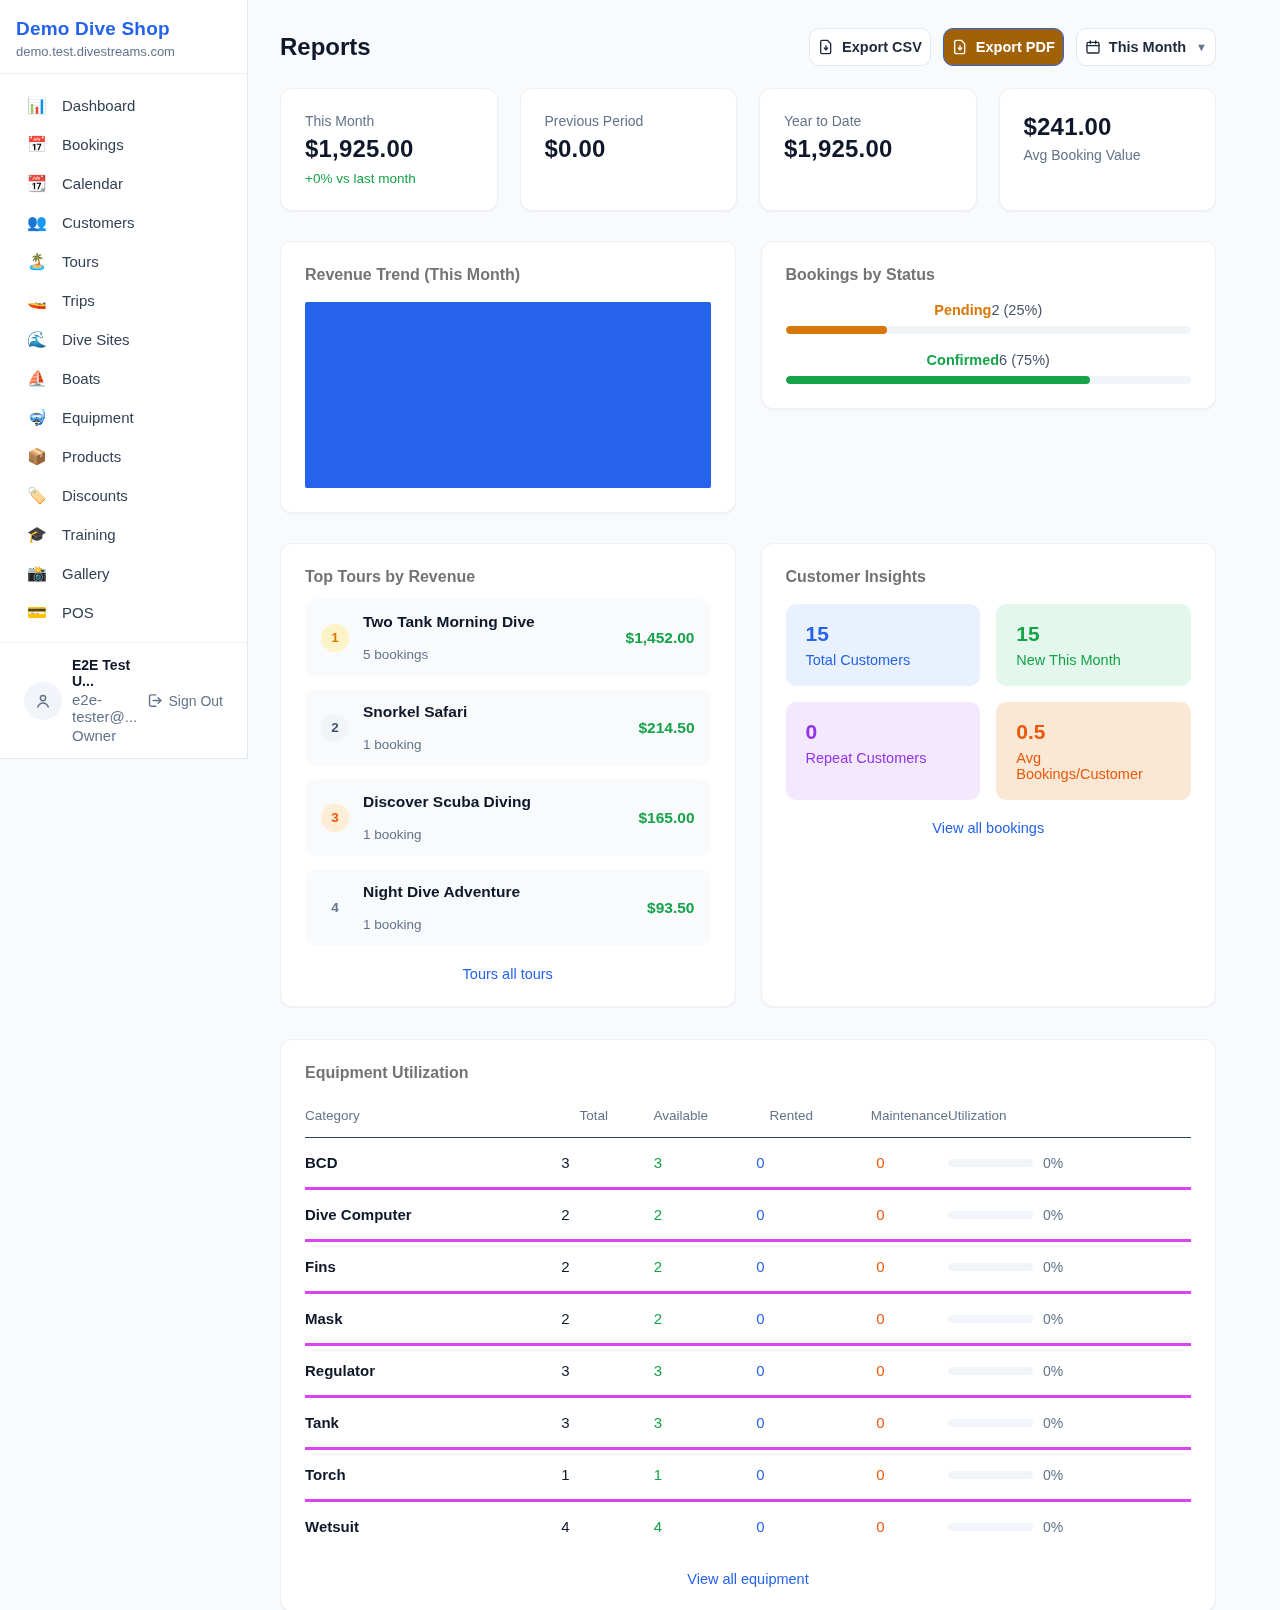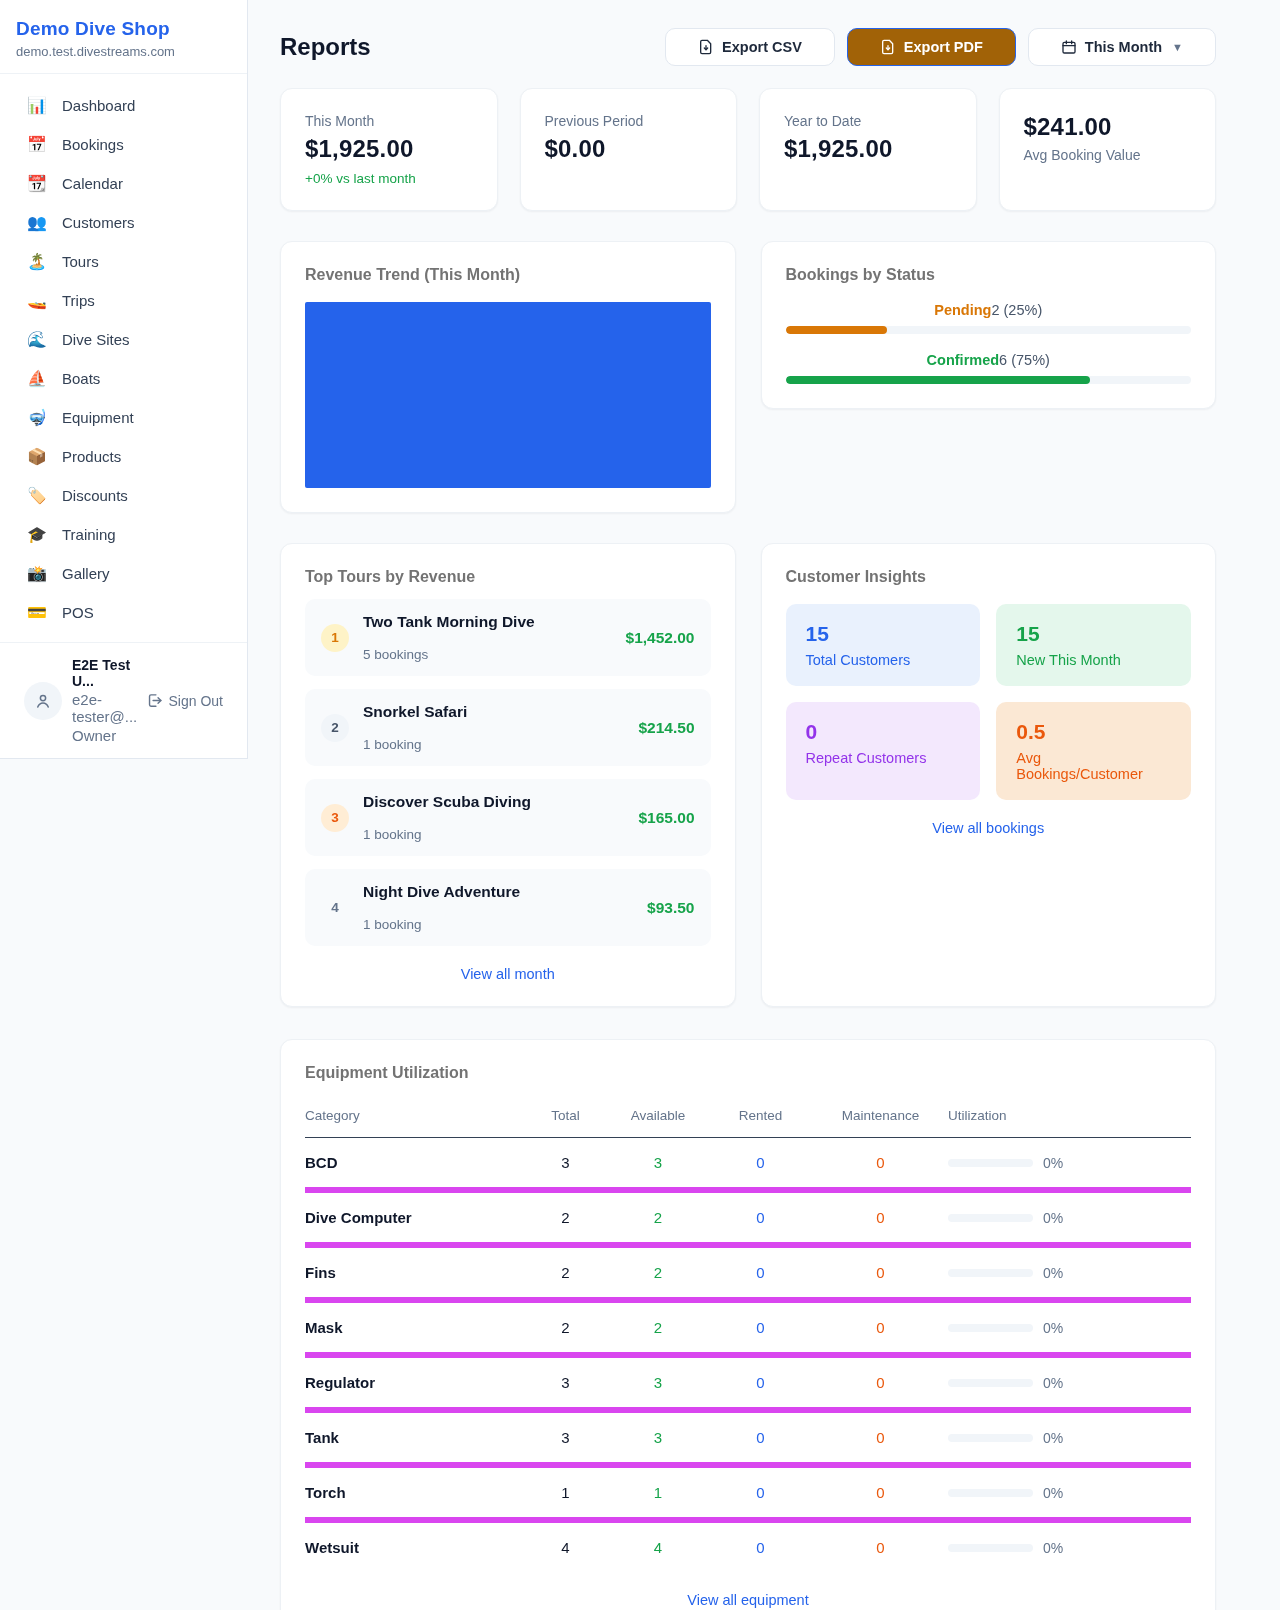--- a/index.html
+++ b/index.html
@@ -39,21 +39,21 @@
   .user-email, .user-role { font-size:15px; color:#64748b; margin-top:2px; }
   .signout { display:flex; align-items:center; gap:6px; color:#64748b; font-size:14px; cursor:pointer; white-space:nowrap; }
 
   
   .main { flex:1; padding:28px 64px 40px 32px; }
   .page-header { display:flex; align-items:center; justify-content:space-between; margin-bottom:22px; }
   .page-title { font-size:24px; font-weight:bold; color:#0f172a; }
   .header-actions { display:flex; gap:12px; }
   .btn {
     display:flex; align-items:center; gap:8px; font-size:14.5px; font-weight:bold;
-    padding:10px 32px; border-radius:10px; border:1px solid #e2e8f0; background:#fff;
+    padding:10px 8px; border-radius:10px; border:1px solid #e2e8f0; background:#fff;
     color:#1e293b; cursor:pointer;
   }
   .btn-primary { background:#a16207; border-color:#2563eb; color:#fff; }
   .chev { font-size:11px; color:#64748b; margin-left:2px; }
 
   
   .card {
     background:#fff; border:1px solid #edf1f5; border-radius:12px;
     box-shadow:0 1px 2px rgba(15,23,42,.05); padding:24px;
   }
@@ -108,26 +108,26 @@
   .tile-value { font-size:21px; font-weight:bold; }
   .tile-label { font-size:14.5px; margin-top:6px; }
   .tile-blue   { background:#e9f1fd; } .tile-blue .tile-value, .tile-blue .tile-label { color:#2563eb; }
   .tile-green  { background:#e4f7ec; } .tile-green .tile-value, .tile-green .tile-label { color:#16a34a; }
   .tile-purple { background:#f3e8fd; } .tile-purple .tile-value, .tile-purple .tile-label { color:#9333ea; }
   .tile-orange { background:#fbe8d4; } .tile-orange .tile-value, .tile-orange .tile-label { color:#ea580c; }
 
   
   .equip-table { width:100%; border-collapse:collapse; margin-top:14px; }
   .equip-table th {
-    text-align:center; font-weight:normal; font-size:13.5px; color:#64748b;
+    text-align:right; font-weight:normal; font-size:13.5px; color:#64748b;
     padding:12px 0 14px; border-bottom:1px solid #334155;
   }
   .equip-table th.col-cat, .equip-table th.col-util { text-align:left; }
   .equip-table td {
-    padding:16px 0; border-bottom:6px solid #d946ef;
+    padding:16px 0; border-bottom:3px solid #d946ef;
     font-size:15px; text-align:center;
   }
   .equip-table tr:last-child td { border-bottom:none; }
   .td-cat { text-align:left !important; font-weight:bold; color:#0f172a; }
   .td-avail { color:#16a34a; }
   .td-rent { color:#2563eb; }
   .td-maint { color:#ea580c; }
   .td-util { text-align:left !important; }
   .util-wrap { display:flex; align-items:center; gap:10px; }
   .util-bar { width:85px; height:8px; background:#f1f5f9; border-radius:6px; }
@@ -351,21 +351,21 @@
 
         <div class="tour-row">
           <div class="rank">4</div>
           <div class="tour-info">
             <div class="tour-name">Night Dive Adventure</div>
             <div class="tour-bookings">1 booking</div>
           </div>
           <div class="tour-revenue">$93.50</div>
         </div>
 
-        <a class="view-all">View all month</a>
+        <a class="view-all">Tours all tours</a>
       </div>
 
       <div class="card">
         <div class="card-title">Customer Insights</div>
         <div class="insights-grid">
           <div class="tile tile-blue">
             <div class="tile-value">15</div>
             <div class="tile-label">Total Customers</div>
           </div>
           <div class="tile tile-green">

